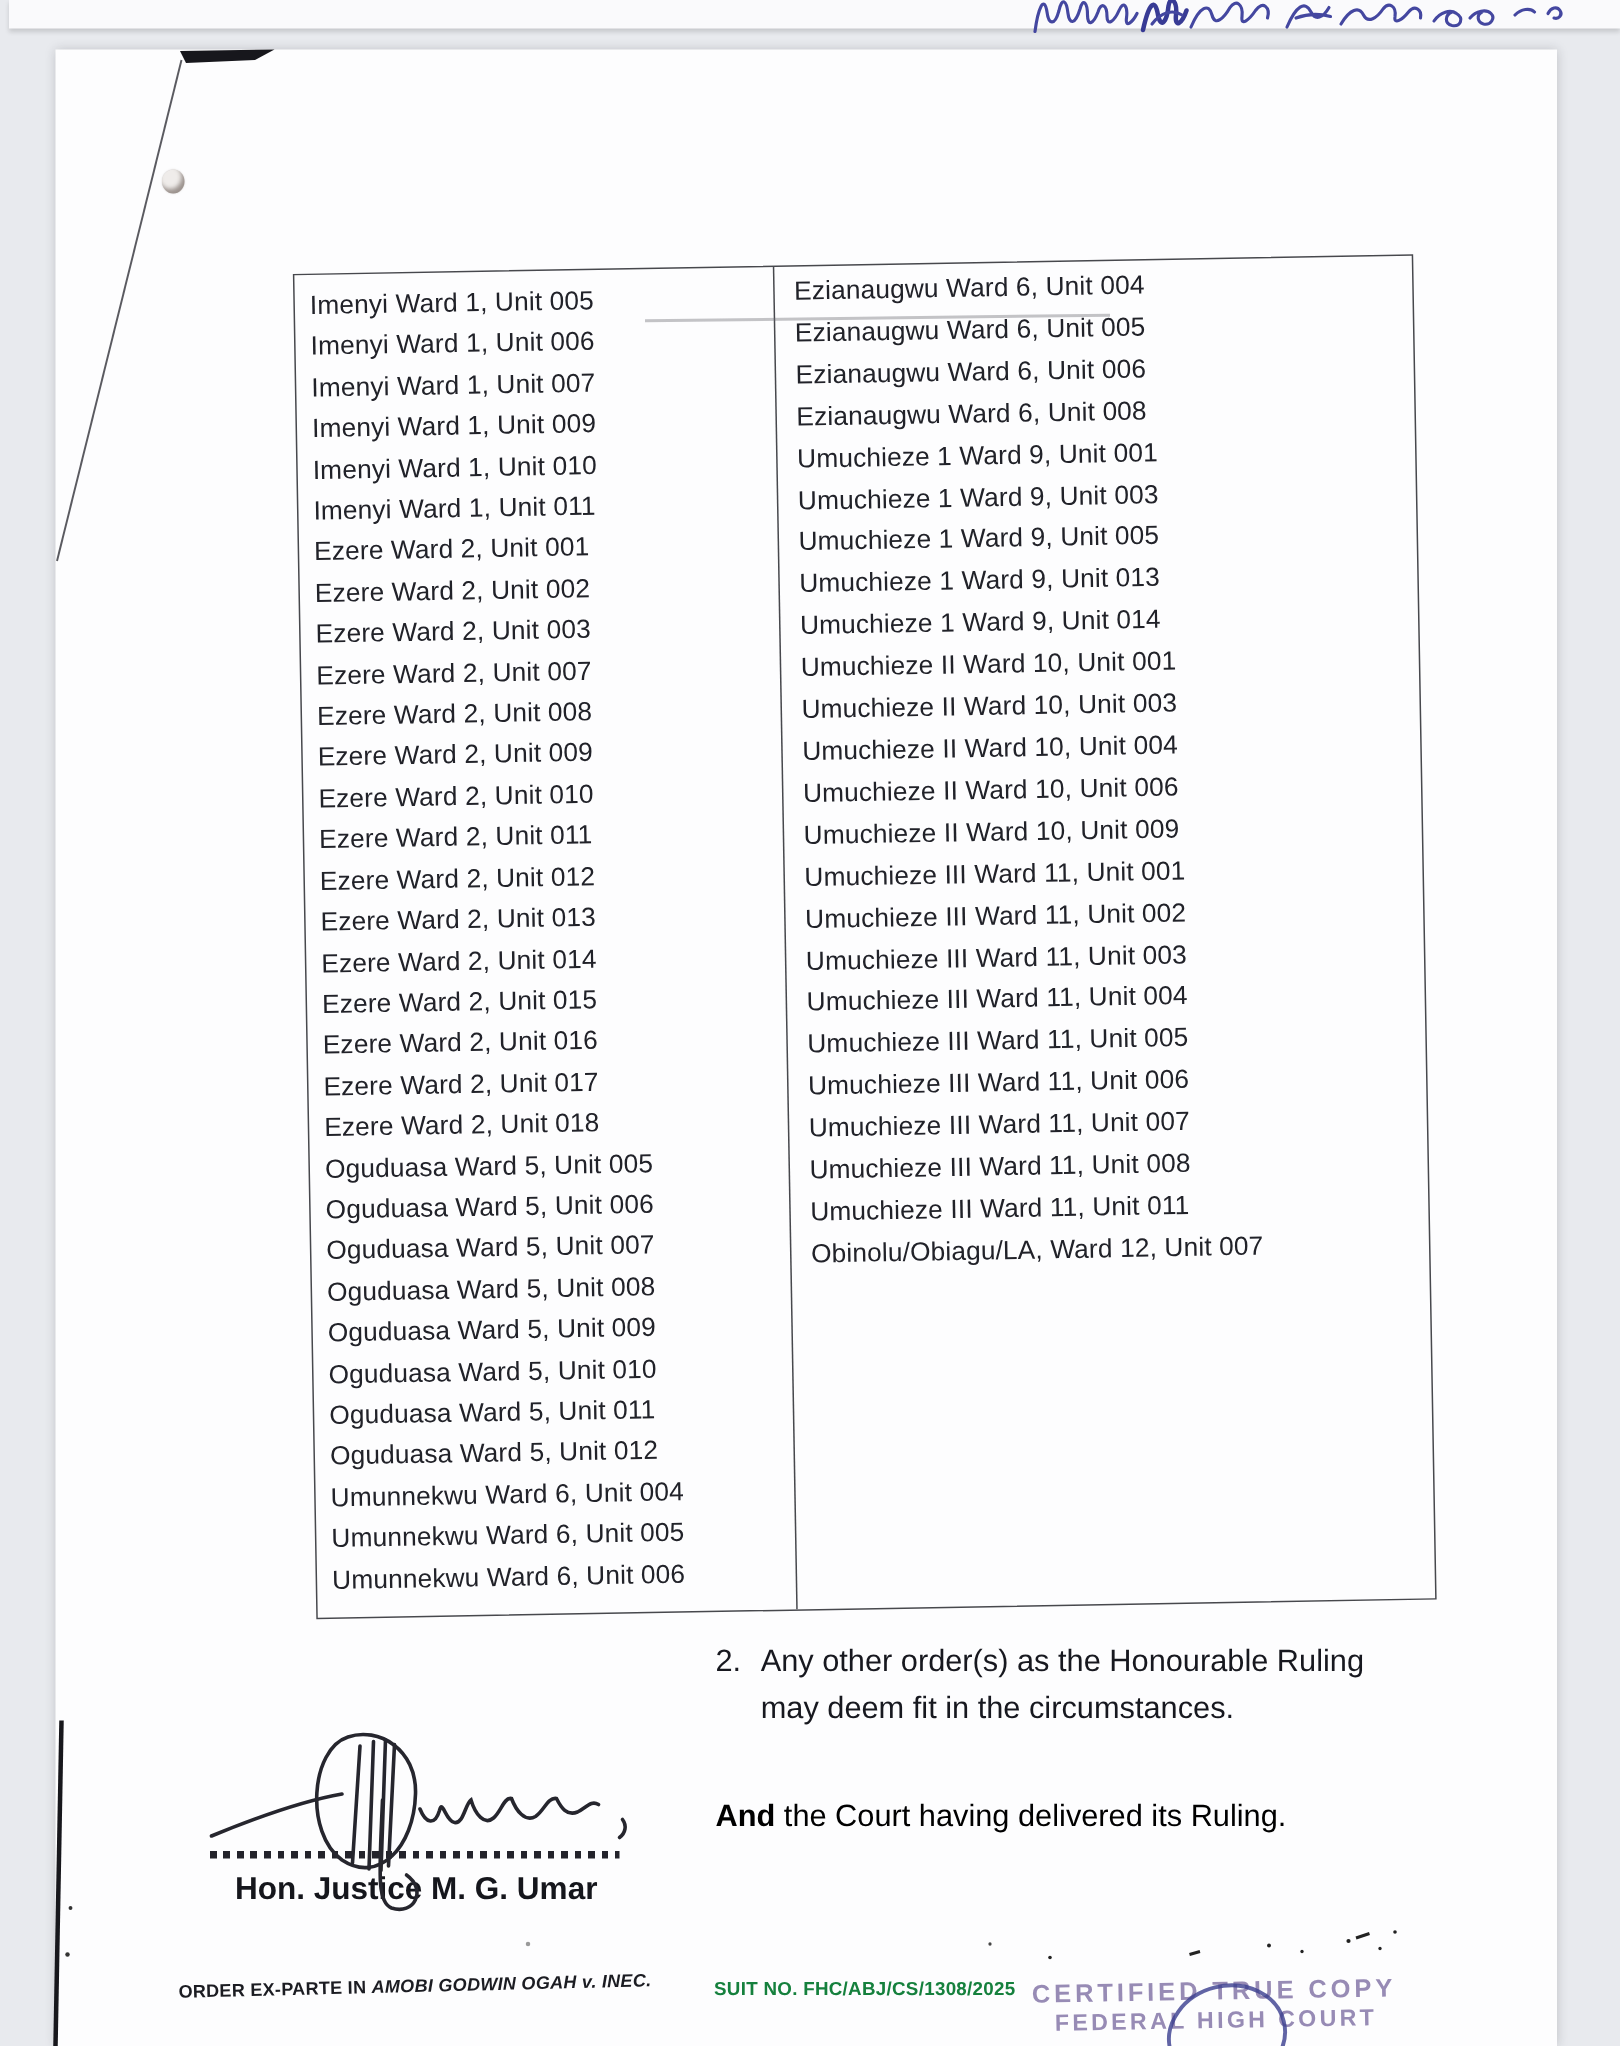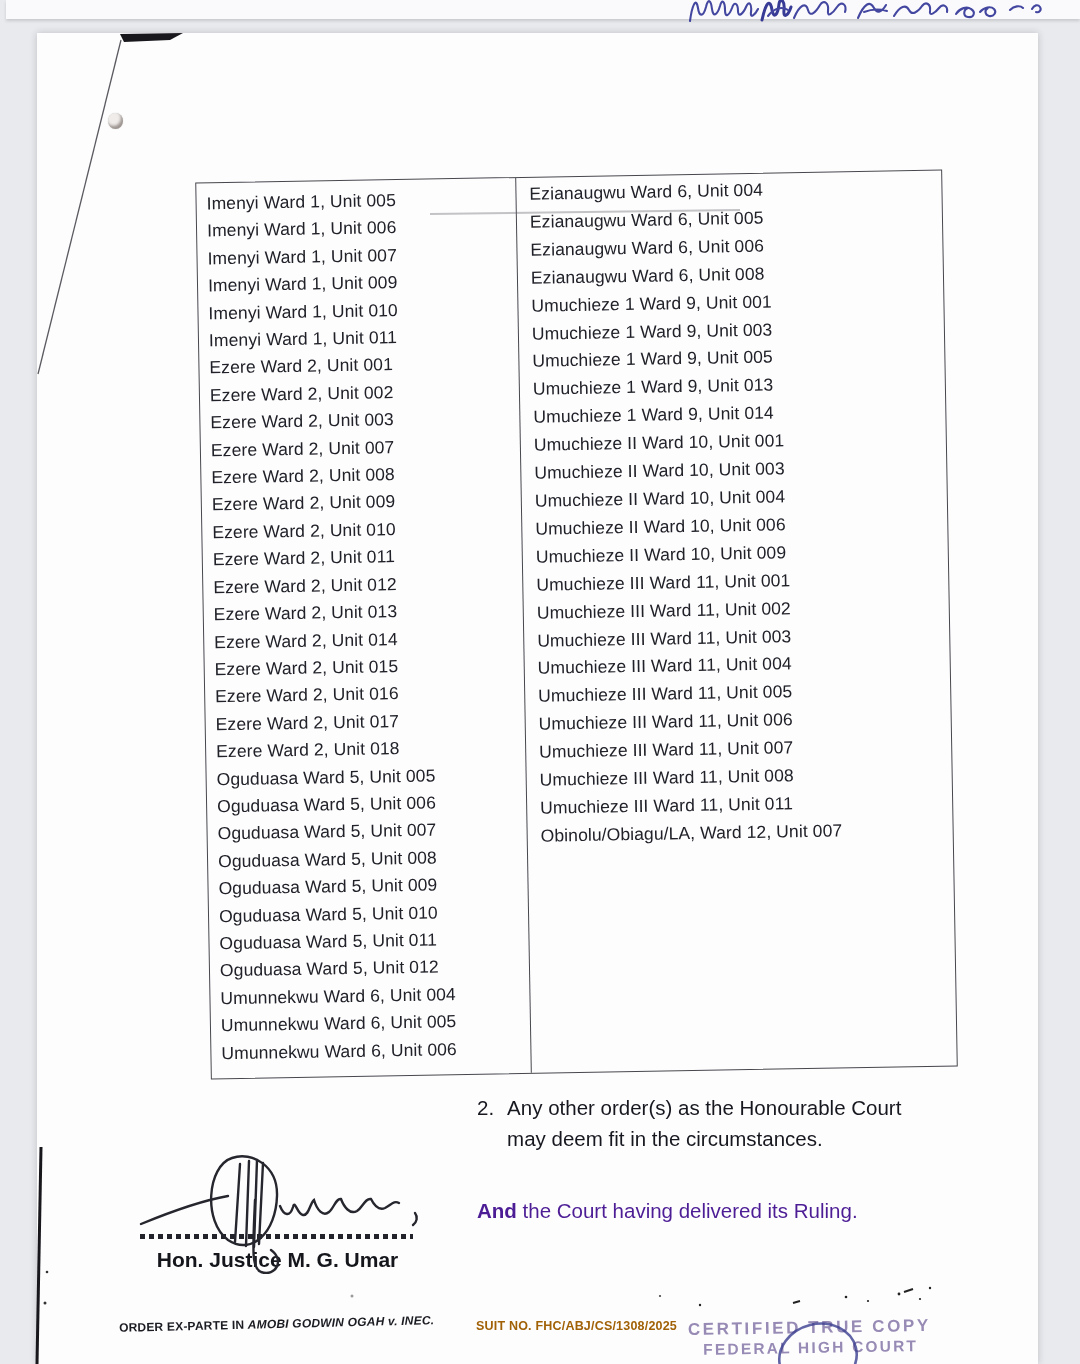--- a/index.html
+++ b/index.html
@@ -30,37 +30,37 @@
   .col-left .row{line-height:27.4px;}
   .col-right .row{line-height:27.9px;}
 
   
   .order-item{position:absolute;left:477px;top:1092px;width:475px;display:flex;
               font-size:20.5px;line-height:31px;color:#17181f;}
   .order-item .num{margin-right:13px;}
   .order-item .txt{white-space:pre-line;}
 
   
-  .ruling{position:absolute;left:477px;top:1199px;font-size:20.5px;color:#4c1d95;}
+  .ruling{position:absolute;left:477px;top:1199px;font-size:20.5px;color:#000000;}
   .ruling b{font-weight:700;}
 
   
   .dotted-line{position:absolute;left:140px;top:1234px;width:273px;height:4.6px;
     background:repeating-linear-gradient(90deg,#23232b 0 4.6px,transparent 4.6px 9px);}
   .sig-name{position:absolute;left:130px;top:1248px;width:295px;text-align:center;
             font-size:21px;font-weight:700;color:#15161c;}
   .sig-title{position:absolute;left:130px;top:1276px;width:295px;text-align:center;
              font-size:21px;font-weight:700;color:#15161c;}
 
   
   .footer-left{position:absolute;left:119px;top:1317px;font-size:12px;font-weight:700;
                color:#1b1c22;transform:rotate(-1.4deg);letter-spacing:.2px;white-space:nowrap;}
   .footer-left .case{font-style:italic;}
   .suit-no{position:absolute;left:476px;top:1319px;font-size:12.5px;font-weight:700;
-           color:#a16207;letter-spacing:.2px;white-space:nowrap;}
+           color:#15803d;letter-spacing:.2px;white-space:nowrap;}
   .stamp{position:absolute;left:688px;top:1318px;transform:rotate(-1deg);
          color:#8a7cab;opacity:.88;font-weight:700;white-space:nowrap;}
   .stamp .l1{font-size:17px;letter-spacing:2.6px;}
   .stamp .l2{font-size:15.5px;letter-spacing:2.2px;padding-left:15px;margin-top:1px;}
 
   
   .artifact-line{position:absolute;left:430px;top:211px;width:310px;height:1.6px;
                  background:rgba(100,100,108,.38);transform:rotate(-.7deg);}
 
   .overlay{position:absolute;left:0;top:0;width:1080px;height:1364px;pointer-events:none;}
@@ -138,21 +138,21 @@
         <div class="row">Umuchieze III Ward 11, Unit 008</div>
         <div class="row">Umuchieze III Ward 11, Unit 011</div>
         <div class="row">Obinolu/Obiagu/LA, Ward 12, Unit 007</div>
       </div>
   </div>
 
   <div class="artifact-line"></div>
 
   <div class="order-item">
     <span class="num">2.</span>
-    <span class="txt">Any other order(s) as the Honourable Court
+    <span class="txt">Any other order(s) as the Honourable Ruling
 may deem fit in the circumstances.</span>
   </div>
 
   <div class="ruling"><b>And</b><span> the Court having delivered its Ruling.</span></div>
 
   <div class="dotted-line"></div>
   <div class="sig-name">Hon. Justice M. G. Umar</div>
 
   <div class="footer-left"><span>ORDER EX-PARTE IN </span><span class="case">AMOBI GODWIN OGAH v. INEC.</span></div>
 

